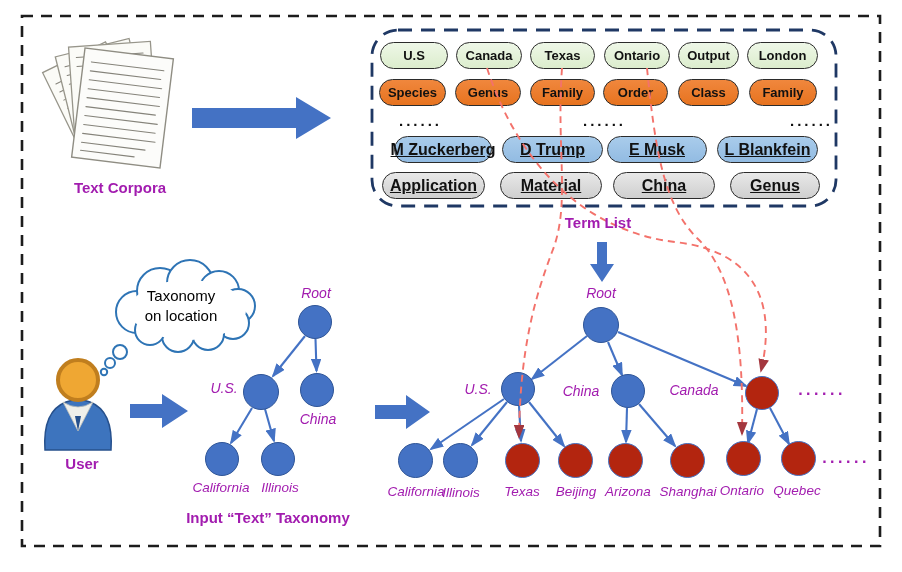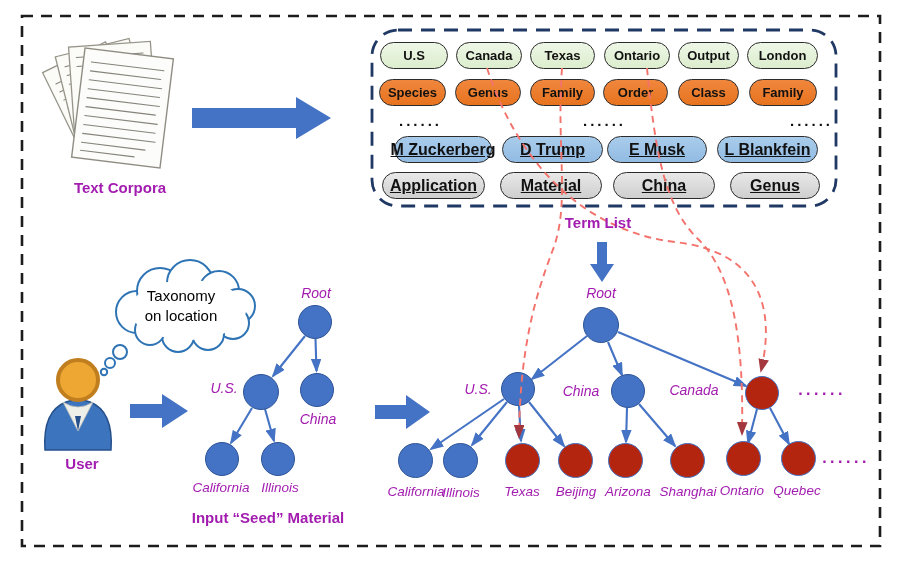--- a/index.html
+++ b/index.html
@@ -202,21 +202,21 @@
     <g fill="none" stroke="#F3726B" stroke-width="1.9" stroke-dasharray="7 5">
       <path d="M487,68 C520,170 590,232 675,242 C755,251 777,302 761,371" marker-end="url(#ar)"></path>
       <path d="M562,68 C556,150 571,205 552,252 C534,300 520,350 519,437" marker-end="url(#ar)"></path>
       <path d="M647,68 C655,150 664,205 697,238 C733,272 744,340 742,434" marker-end="url(#ar)"></path>
     </g>
   </svg>
 
   <div class="lbl caption" style="left:120px;top:187px">Text Corpora</div>
   <div class="lbl caption" style="left:598px;top:222px">Term List</div>
   <div class="lbl caption" style="left:82px;top:463px">User</div>
-  <div class="lbl caption" style="left:268px;top:517px">Input “Seed” Material</div>
+  <div class="lbl caption" style="left:268px;top:517px">Input “Text” Taxonomy</div>
 
   <div class="thought" style="left:116px;top:286px;width:130px">
     <div>Taxonomy</div>
     <div>on location</div>
   </div>
 
   <div class="lbl italic" style="left:316px;top:293px">Root</div>
   <div class="lbl italic" style="left:224px;top:388px">U.S.</div>
   <div class="lbl italic" style="left:318px;top:419px">China</div>
   <div class="lbl leaf" style="left:221px;top:487px">California</div>

